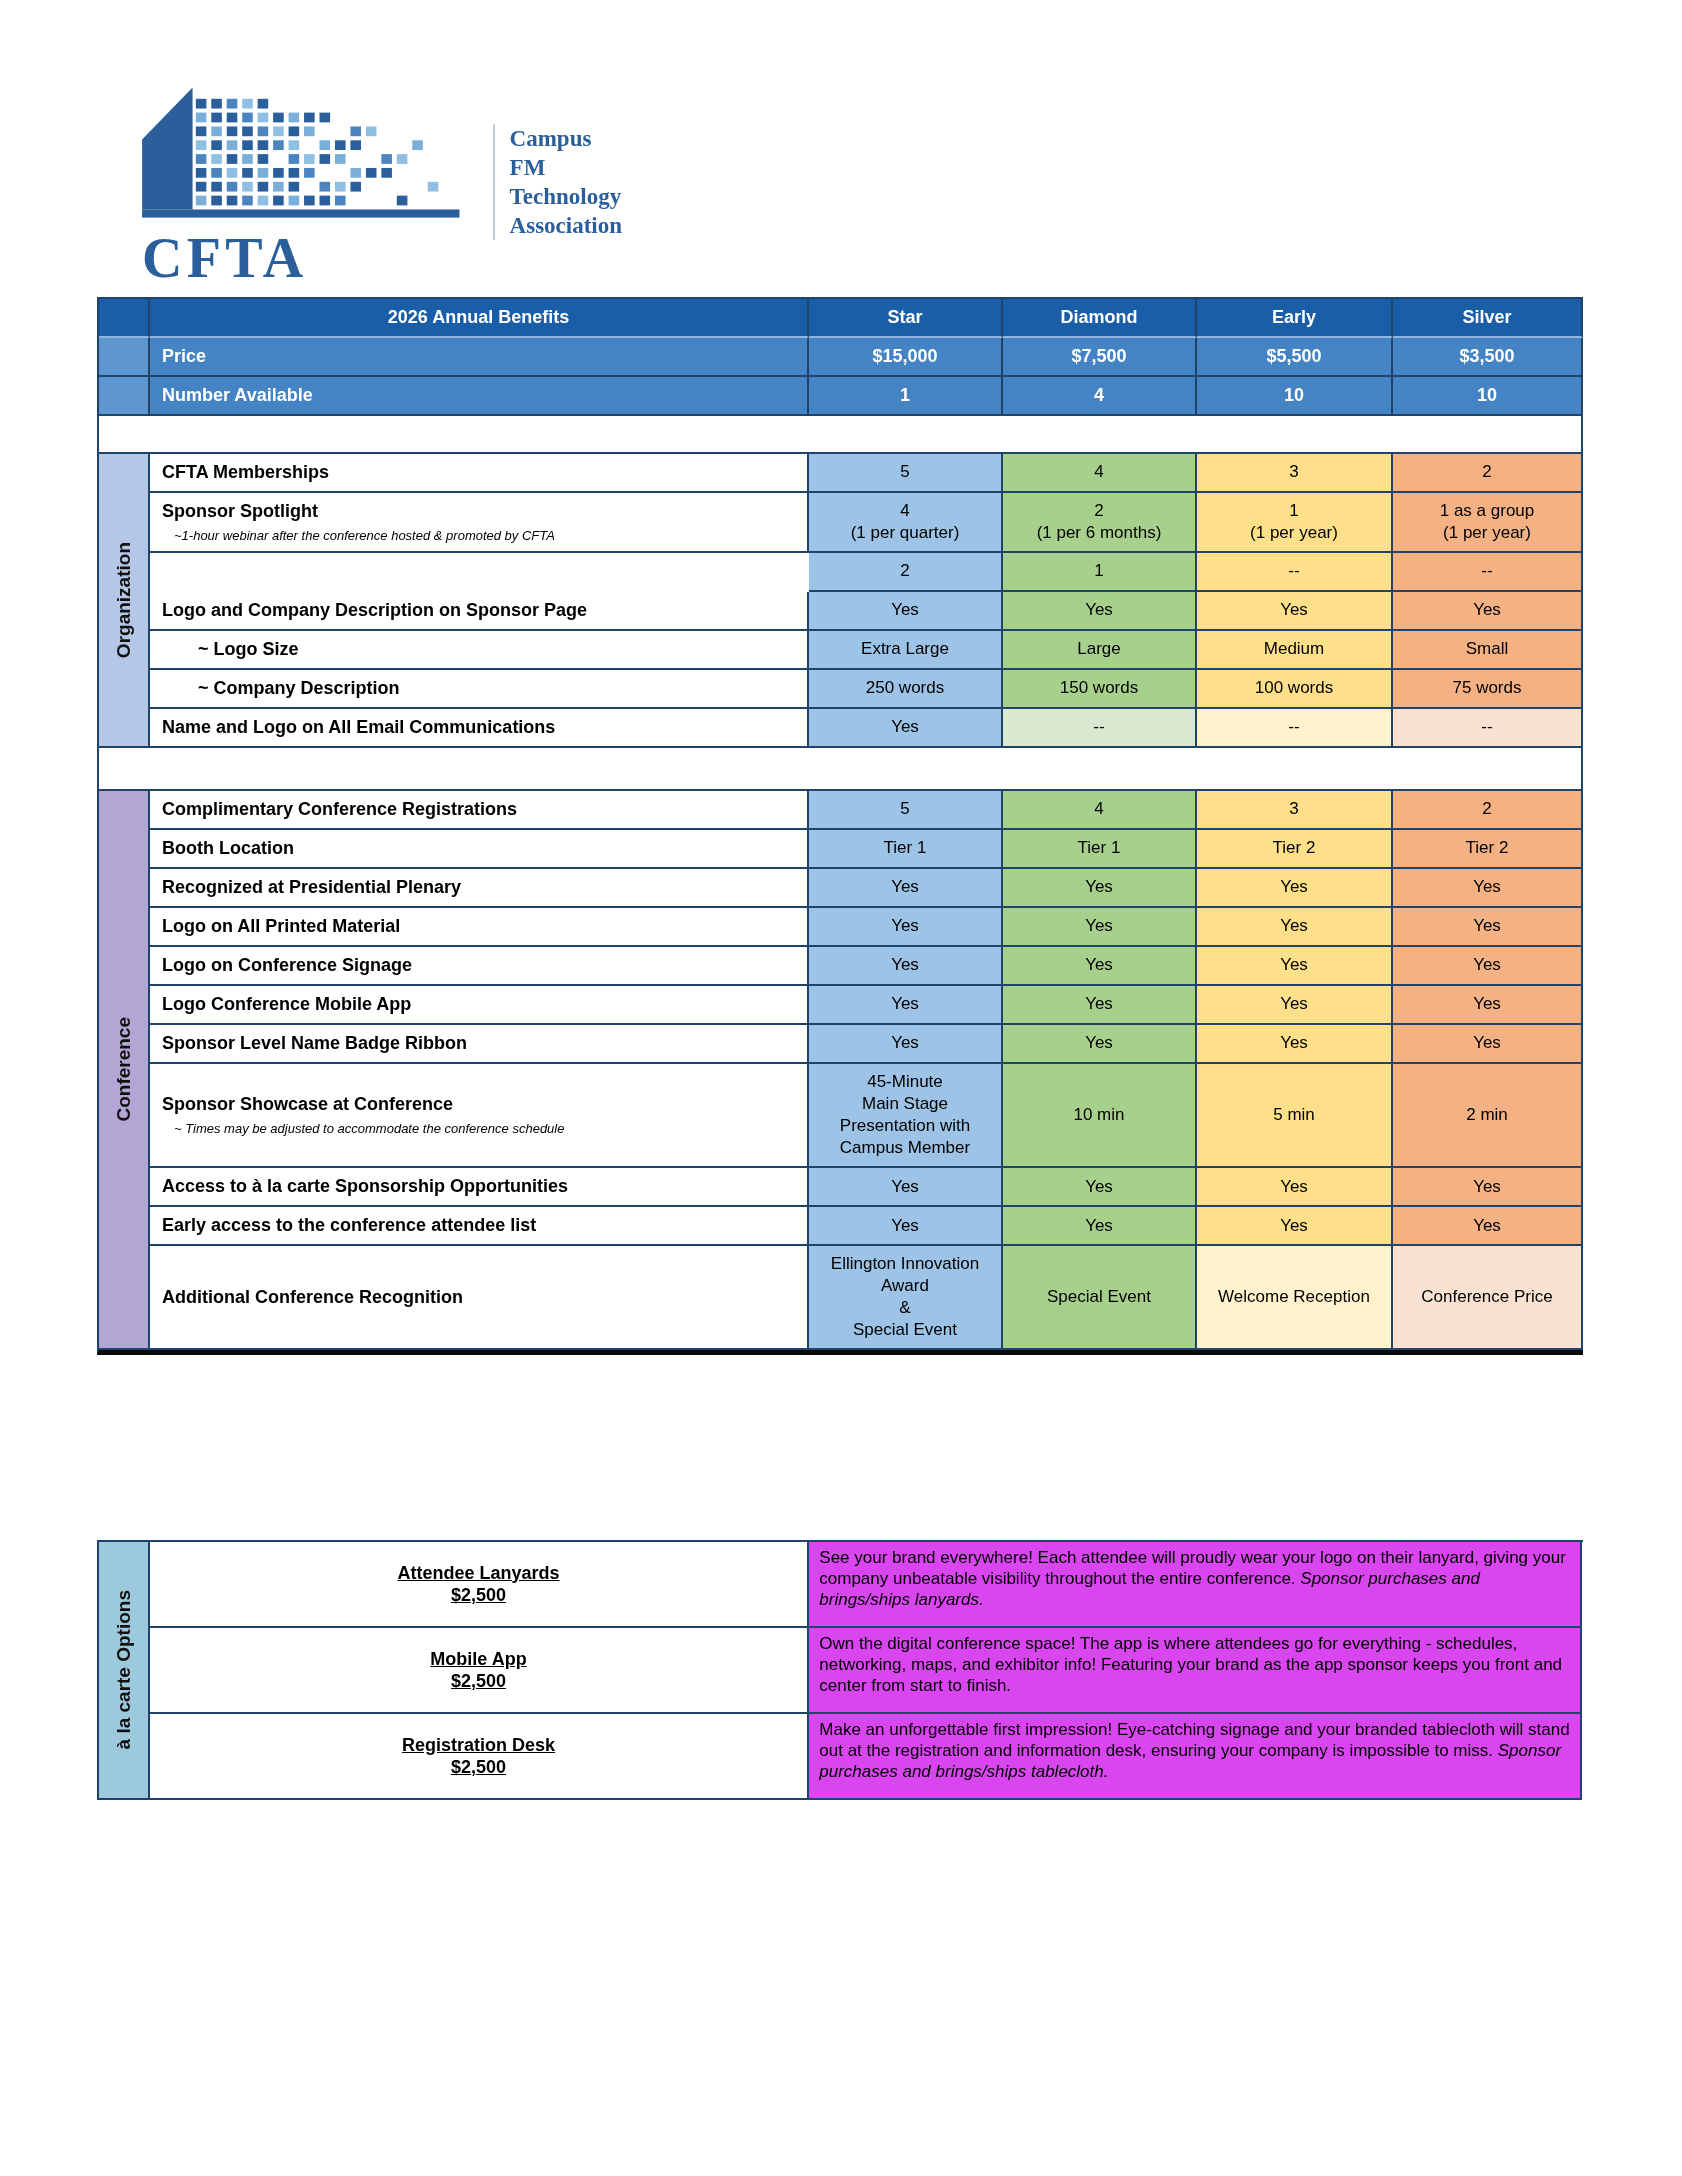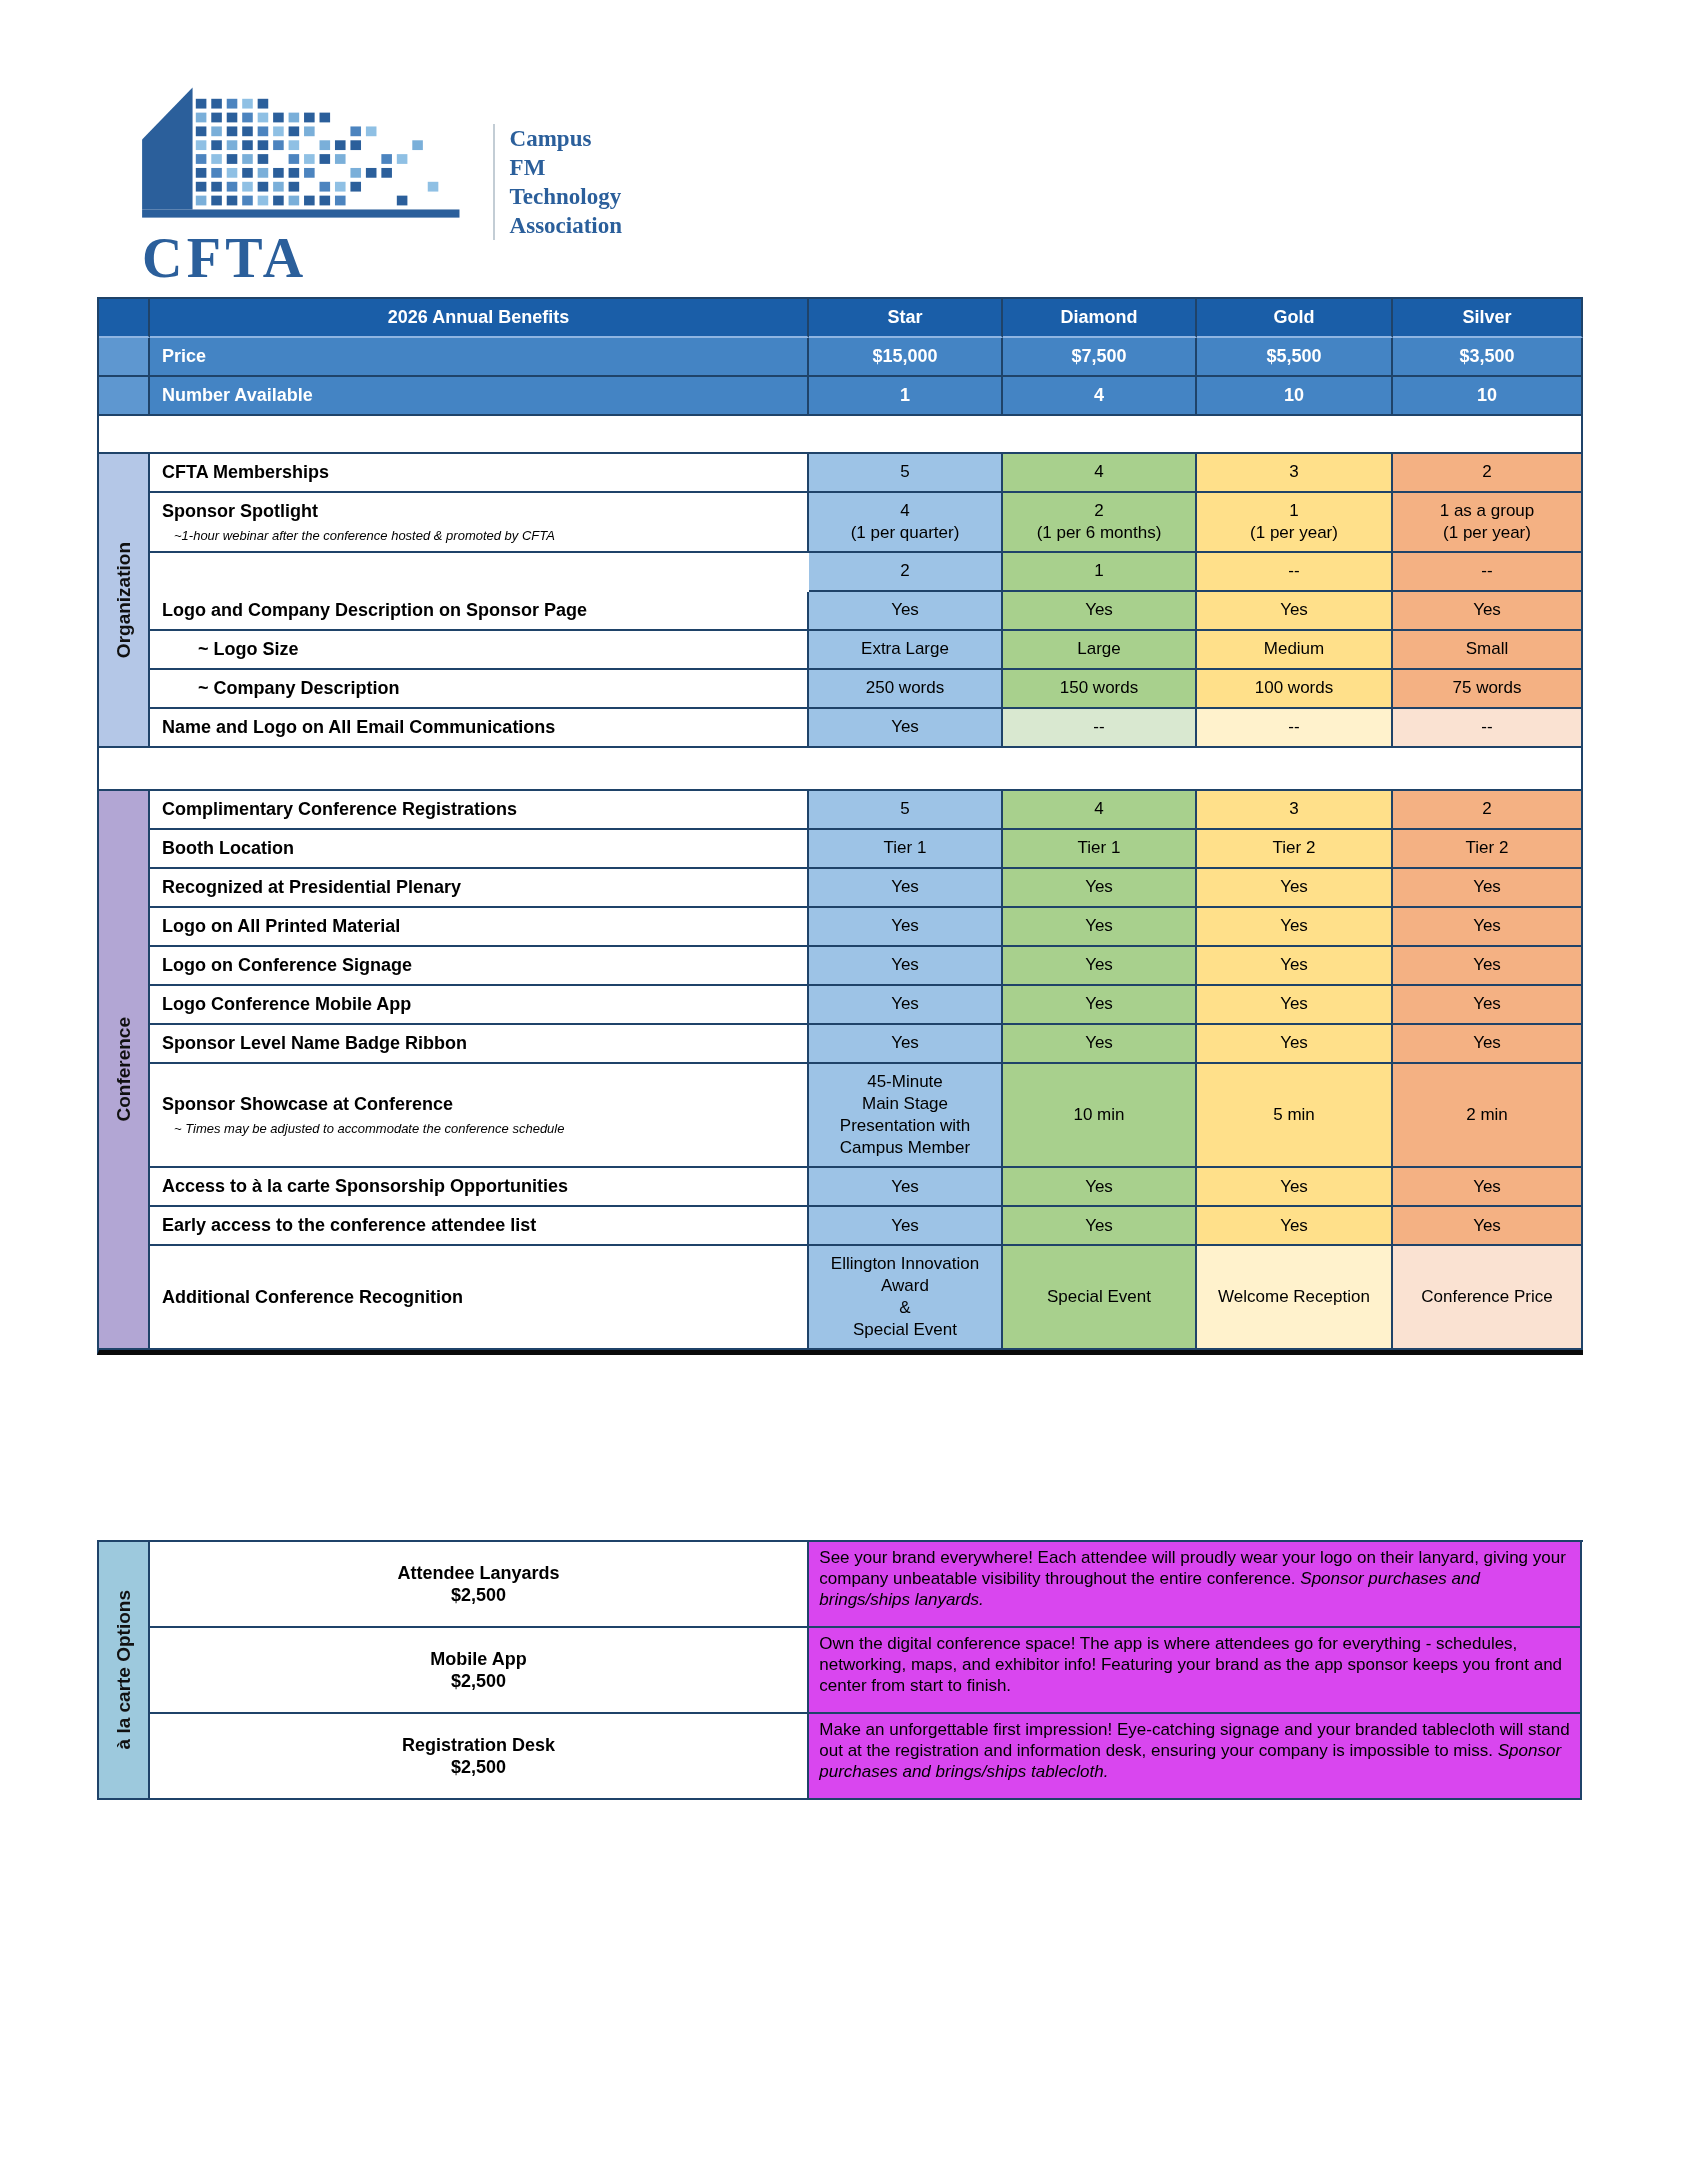--- a/index.html
+++ b/index.html
@@ -67,21 +67,21 @@
   .c3.muted{background:#FAE2D2;}
   #conference-grid{border-bottom:5.2px solid #0A0A0A;}
   
   .t2{position:absolute;left:97px;top:1540px;width:1486px;box-sizing:border-box;
       display:grid;grid-template-columns:51px 659px 773px;
       border-left:2.6px solid #1F4369;border-top:2.6px solid #1F4369;
       grid-auto-rows:minmax(86px,auto);}
   .t2>div{box-sizing:border-box;border-right:2.6px solid #1F4369;border-bottom:2.6px solid #1F4369;}
   .t2 .sb{grid-column:1;grid-row:1 / span 3;}
   .t2-lab{grid-column:2;background:#fff;display:flex;flex-direction:column;align-items:center;
-          justify-content:center;text-align:center;padding:6.9px;}
+          justify-content:center;text-align:center;padding:6.9px;text-decoration:underline;}
   .t2-lab div{font-weight:700;font-size:18px;line-height:1.25;border:none !important;}
   .t2-desc{grid-column:3;background:#d946ef;font-size:17px;line-height:1.24;padding:5.2px 10.3px;
            display:block;}
   .t2-desc .it{font-style:italic;}
 </style>
 </head>
 <body>
 
 <div class="logo">
   <span>
@@ -179,21 +179,21 @@
   <div class="tagline">Connecting Leaders in Campus Technology</div>
 </div>
 
 <div class="t1">
 
   <div class="grid" style="grid-auto-rows:39px;">
     <div class="hd hrow"></div>
     <div class="hd hrow">2026 Annual Benefits</div>
     <div class="hd hrow">Star</div>
     <div class="hd hrow">Diamond</div>
-    <div class="hd hrow">Gold</div>
+    <div class="hd hrow">Early</div>
     <div class="hd hrow">Silver</div>
 
     <div class="pr prn"></div>
     <div class="pr lab-left">Price</div>
     <div class="pr">$15,000</div>
     <div class="pr">$7,500</div>
     <div class="pr">$5,500</div>
     <div class="pr">$3,500</div>
 
     <div class="pr prn"></div>

